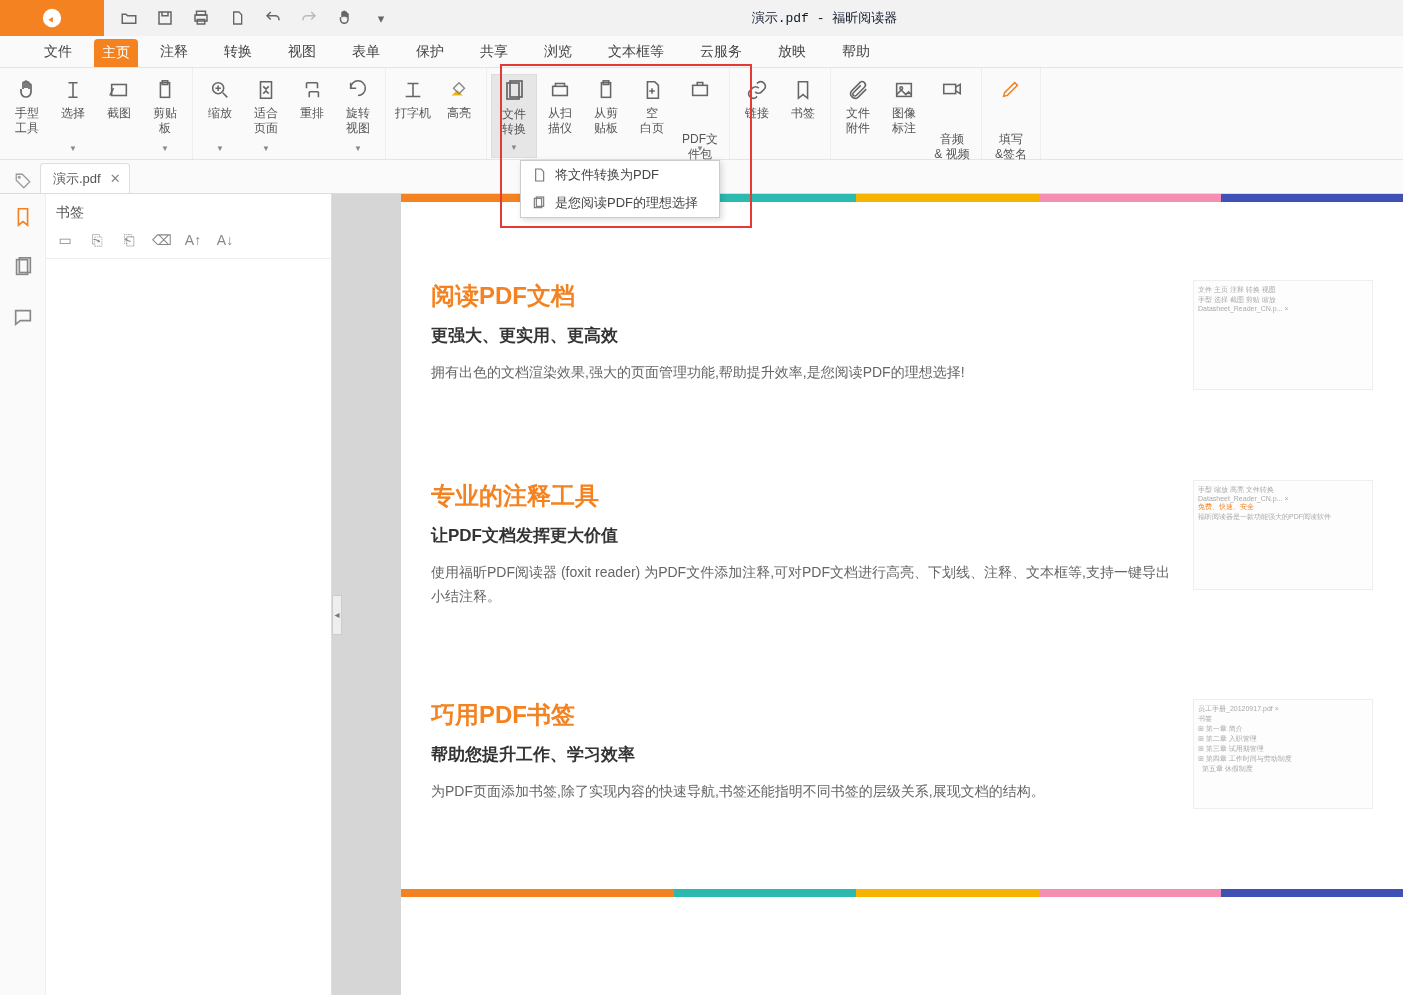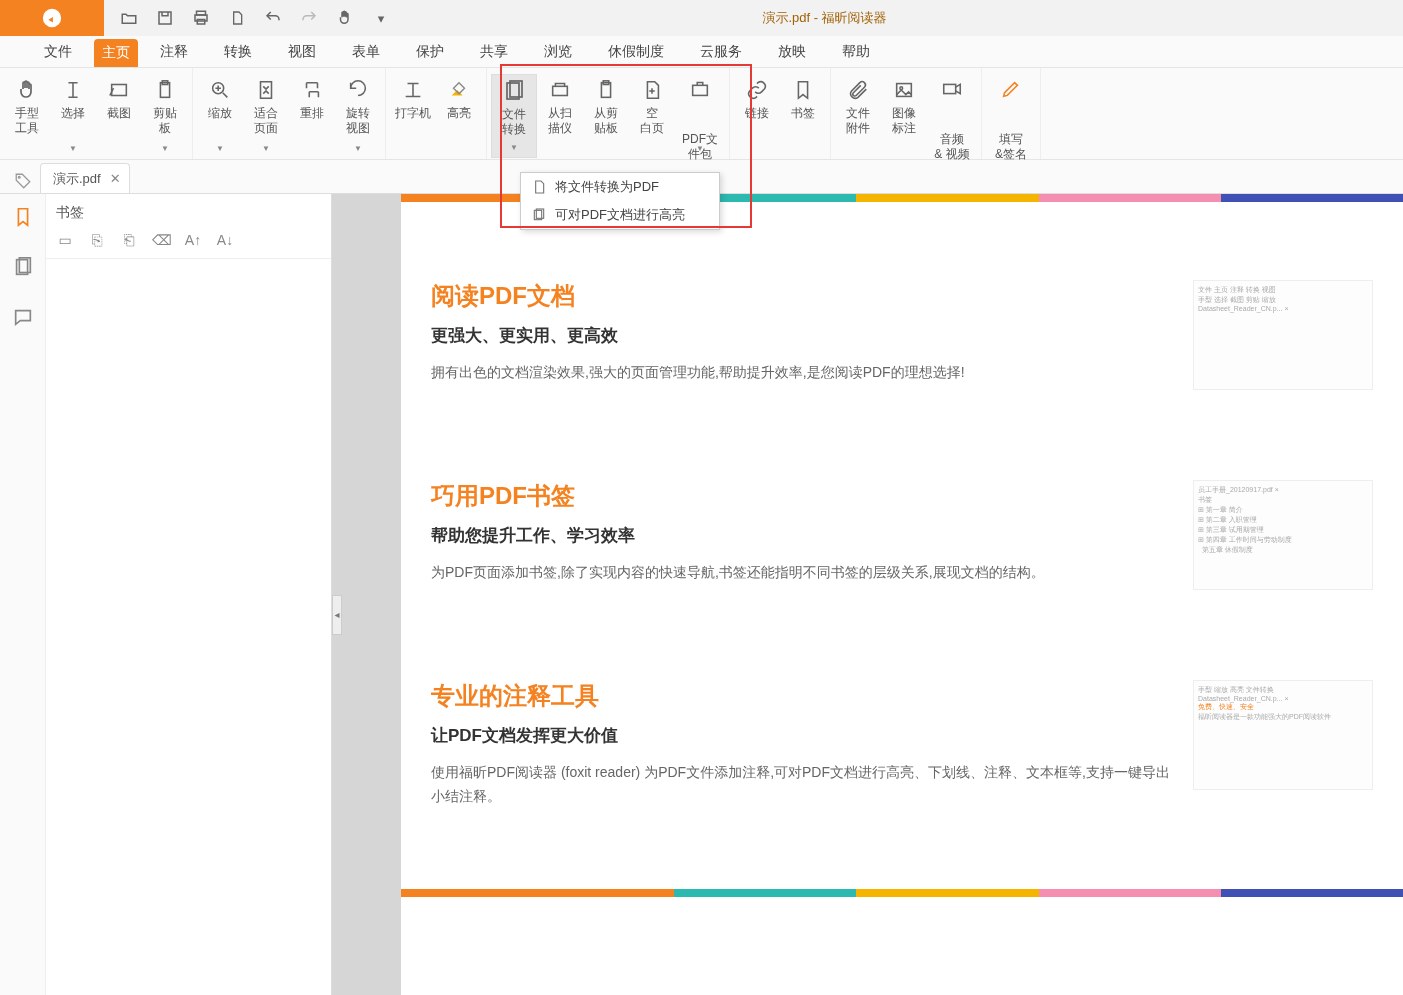--- a/index.html
+++ b/index.html
@@ -2,21 +2,21 @@
 <html><head>
 <meta charset="utf-8">
 <style>
   * { box-sizing: border-box; margin: 0; padding: 0; }
   html, body { width: 1403px; height: 995px; font-family: "Microsoft YaHei", sans-serif; font-size: 13px; color: #333; background: #f5f5f5; overflow: hidden; }
   .titlebar { height: 36px; background: #f2f2f2; display: flex; align-items: center; }
   .logo-box { width: 104px; height: 36px; background: #f58220; display: flex; align-items: center; justify-content: center; }
   .logo-box svg { width: 22px; height: 22px; }
   .qa { display: flex; align-items: center; gap: 18px; padding: 0 16px; }
   .qa-ic { width: 18px; height: 18px; display: flex; align-items: center; justify-content: center; color: #666; }
-  .titlebar-title { flex: 1; text-align: center; color: #a16207; font-size: 13px; }
+  .titlebar-title { flex: 1; text-align: center; color: #0f172a; font-size: 13px; font-family: Liberation Mono, monospace; }
   .titlebar-right { width: 160px; }
   .menubar { height: 32px; background: #fafafa; display: flex; align-items: flex-end; padding-left: 30px; gap: 8px; border-bottom: 1px solid #e5e5e5;}
   .menu-item { padding: 6px 14px; color: #444; cursor: default; font-size: 14px;}
   .menu-item.active { background: #f58220; color: #fff; border-radius: 4px 4px 0 0; padding:5px 8px;}
   .ribbon { height: 92px; background: #fafafa; display: flex; border-bottom: 1px solid #e5e5e5; position:relative;}
   .rgrp { display: flex; align-items: flex-start; padding: 6px 4px 2px 4px; border-right: 1px solid #eee; }
   .rbtn { display: flex; flex-direction: column; align-items: center; justify-content: flex-start; width: 46px; height: 84px; font-size: 12px; color: #555; text-align: center; line-height: 15px; padding-top:4px; position:relative;}
   .rbtn.wide { width: 50px; gap: 28px; }
   .rbtn .ric { width: 24px; height: 24px; margin-bottom: 4px; color:#666; display:flex; align-items:center; justify-content:center;}
   .rbtn.sel { background:#e6e6e6; border:1px solid #ddd;}
@@ -114,21 +114,21 @@
 <div class="menubar">
   <div class="menu-item">文件</div>
   <div class="menu-item active">主页</div>
   <div class="menu-item">注释</div>
   <div class="menu-item">转换</div>
   <div class="menu-item">视图</div>
   <div class="menu-item">表单</div>
   <div class="menu-item">保护</div>
   <div class="menu-item">共享</div>
   <div class="menu-item">浏览</div>
-  <div class="menu-item">休假制度</div>
+  <div class="menu-item">文本框等</div>
   <div class="menu-item">云服务</div>
   <div class="menu-item">放映</div>
   <div class="menu-item">帮助</div>
 </div>
 
 <div class="ribbon">
   <div class="rgrp">
     <div class="rbtn">
         <div class="ric">
           <svg viewBox="0 0 24 24" width="24" height="24" fill="none" stroke="currentColor" stroke-width="1.7">
@@ -339,33 +339,33 @@
         <div class="ric" style="color:#f58220">
           <svg viewBox="0 0 24 24" width="22" height="22" fill="none" stroke="currentColor" stroke-width="1.7">
             <path d="M4 20l4-1 11-11-3-3L5 16z"></path>
           </svg>
         </div>
         <span style="white-space:pre-line">填写
 &amp;签名</span>
       </div>
   </div>
 
-  <div class="dropdown" style="top:104px;">
+  <div class="dropdown" style="top:92px;">
     <div class="drow">
       <span class="dic"><svg viewBox="0 0 24 24" width="16" height="16" fill="none" stroke="currentColor" stroke-width="1.7">
             <path d="M7 3h8l4 4v14H7z"></path>
           </svg></span>
       <span>将文件转换为PDF</span>
     </div>
     <div class="drow">
       <span class="dic"><svg viewBox="0 0 24 24" width="16" height="16" fill="none" stroke="currentColor" stroke-width="1.7">
             <rect x="5" y="5" width="11" height="14"></rect>
             <rect x="8" y="3" width="11" height="14"></rect>
           </svg></span>
-      <span>可对PDF文档进行高亮</span>
+      <span>是您阅读PDF的理想选择</span>
     </div>
   </div>
 
   <div class="redbox" style="left:500px; top:-4px; width:252px; height:164px;"></div>
 </div>
 
 <div class="tabs-row">
   <span style="width:12px;display:inline-block;position:absolute;left:14px;"><svg viewBox="0 0 24 24" width="18" height="18" fill="none" stroke="#999" stroke-width="1.7">
         <path d="M3 3h8l10 10-8 8L3 11z"></path>
         <circle cx="7" cy="7" r="1.2"></circle>
@@ -415,36 +415,36 @@
         <div class="txt">
           <h2>阅读PDF文档</h2>
           <h3>更强大、更实用、更高效</h3>
           <p>拥有出色的文档渲染效果,强大的页面管理功能,帮助提升效率,是您阅读PDF的理想选择!</p>
         </div>
         <div class="thumb">文件 主页 注释 转换 视图<br>手型 选择 截图 剪贴 缩放<br>Datasheet_Reader_CN.p... ×</div>
       </div>
 
       <div class="section" style="padding-top:50px;">
         <div class="txt">
+          <h2>专业的注释工具</h2>
+          <h3>让PDF文档发挥更大价值</h3>
+          <p>使用福昕PDF阅读器 (foxit reader) 为PDF文件添加注释,可对PDF文档进行高亮、下划线、注释、文本框等,支持一键导出小结注释。</p>
+        </div>
+        <div class="thumb">手型 缩放 高亮 文件转换<br>Datasheet_Reader_CN.p... ×<br><span style="color:#f58220">免费、快速、安全</span><br>福昕阅读器是一款功能强大的PDF阅读软件</div>
+      </div>
+
+      <div class="section" style="padding-top:50px;">
+        <div class="txt">
           <h2>巧用PDF书签</h2>
           <h3>帮助您提升工作、学习效率</h3>
           <p>为PDF页面添加书签,除了实现内容的快速导航,书签还能指明不同书签的层级关系,展现文档的结构。</p>
         </div>
         <div class="thumb">员工手册_20120917.pdf ×<br>书签<br>⊞ 第一章 简介<br>⊞ 第二章 入职管理<br>⊞ 第三章 试用期管理<br>⊞ 第四章 工作时间与劳动制度<br>&nbsp;&nbsp;第五章 休假制度</div>
       </div>
 
-      <div class="section" style="padding-top:50px;">
-        <div class="txt">
-          <h2>专业的注释工具</h2>
-          <h3>让PDF文档发挥更大价值</h3>
-          <p>使用福昕PDF阅读器 (foxit reader) 为PDF文件添加注释,可对PDF文档进行高亮、下划线、注释、文本框等,支持一键导出小结注释。</p>
-        </div>
-        <div class="thumb">手型 缩放 高亮 文件转换<br>Datasheet_Reader_CN.p... ×<br><span style="color:#f58220">免费、快速、安全</span><br>福昕阅读器是一款功能强大的PDF阅读软件</div>
-      </div>
-
       <div class="stripe" style="margin-top:40px;">
           <div></div>
           <div></div>
           <div></div>
           <div></div>
           <div></div>
         </div>
     </div>
   </div>
 </div>

